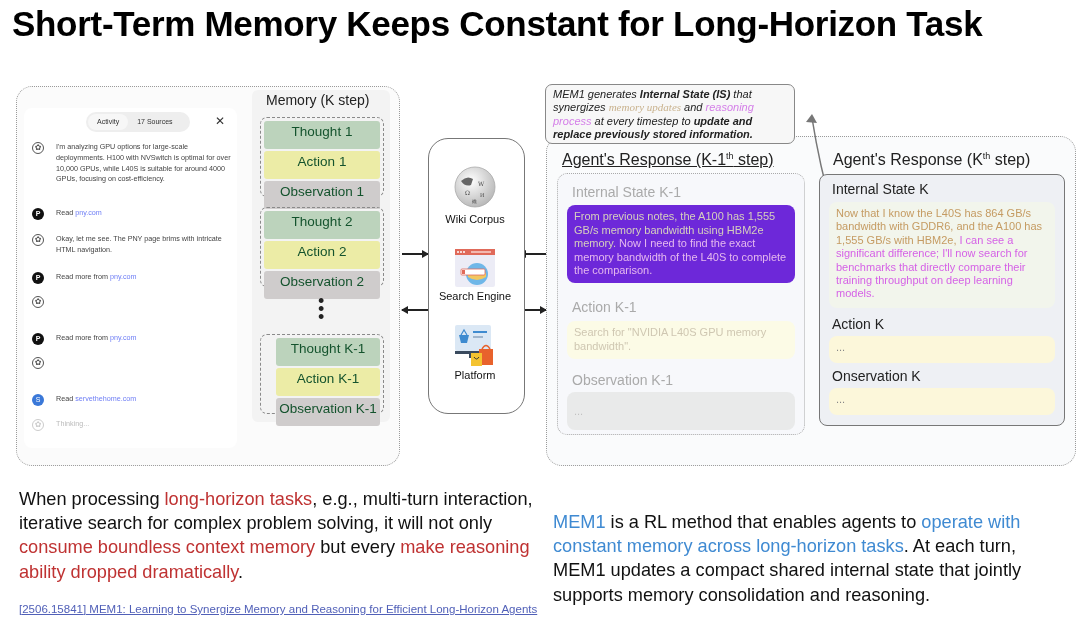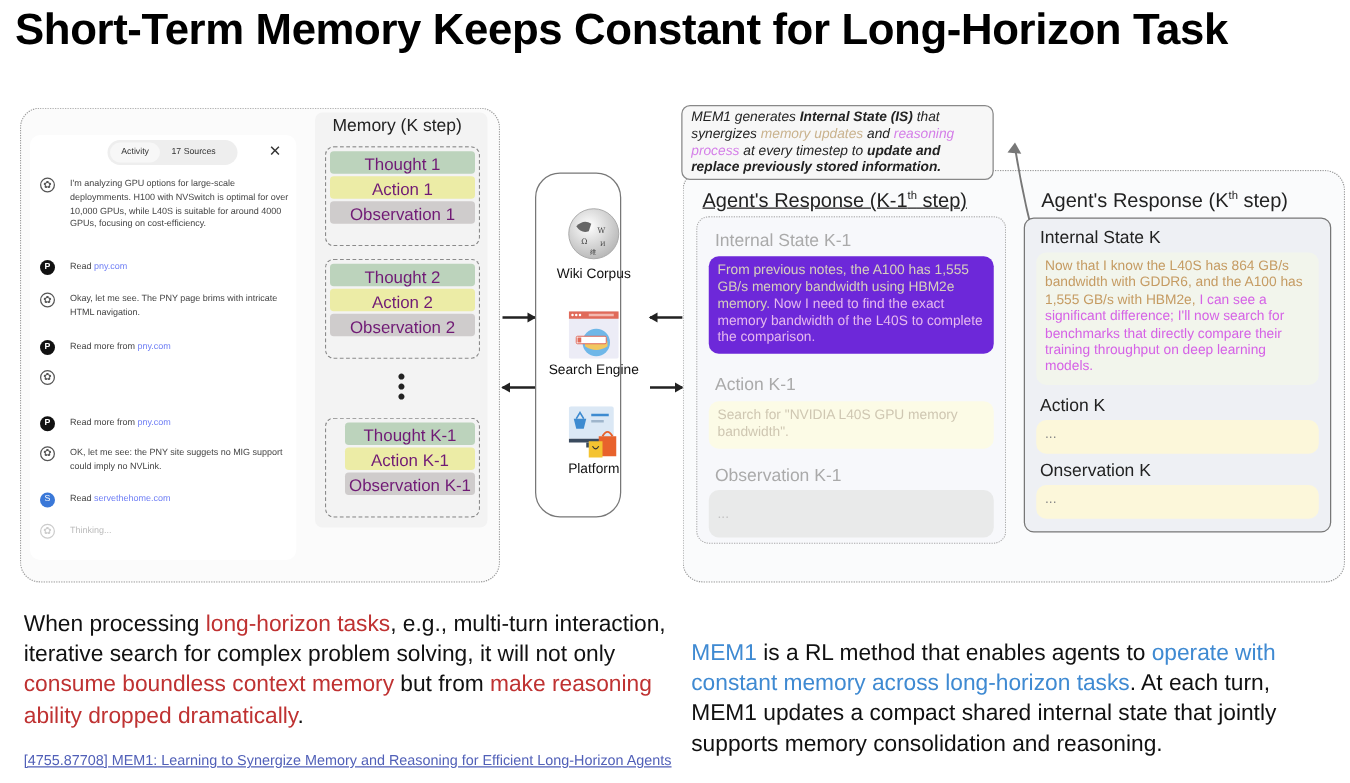--- a/index.html
+++ b/index.html
@@ -20,38 +20,38 @@
     .icon-gpt { border: 1.3px solid #555; background: #fff; color: #555; font-size: 8px; }
     .icon-pny { background: #111; color: #fff; font-size: 7px; font-weight: bold; }
     .icon-sth { background: #3a78d8; color: #fff; font-size: 7px; }
     .icon-gpt.faint { border-color: #ccc; color: #ccc; }
     .link { color: #6e7ef5; }
     .faint-text { color: #bbb; }
 
     .memory-col { position: absolute; left: 252px; top: 90px; width: 138px; height: 332px; background: #f3f3f3; border-radius: 6px; }
     .memory-title { position: absolute; left: 266px; top: 92px; font-size: 14px; color: #222; }
     .mem-group { position: absolute; left: 260px; width: 124px; height: 80px; border: 1.5px dashed #8a8a8a; border-radius: 7px; padding: 3px; }
-    .mem-cell { height: 18px; margin-bottom: 2px; border-radius: 3px; font-size: 13.5px; text-align: center; line-height: 22px; color: #701a75; }
+    .mem-cell { height: 28px; margin-bottom: 2px; border-radius: 3px; font-size: 13.5px; text-align: center; line-height: 22px; color: #14532d; }
     .mem-cell.thought { background: #bcd3bc; }
     .mem-cell.action { background: #ececa6; }
     .mem-cell.obs { background: #cfcccc; }
     .mem-dots { position: absolute; left: 318px; top: 297px; width: 6px; font-size: 18px; line-height: 8px; color: #222; }
 
     
-    .tools { position: absolute; left: 428px; top: 138px; width: 69px; height: 276px; border: 1.2px solid #777; border-radius: 20px; background: #fff; }
+    .tools { position: absolute; left: 428px; top: 138px; width: 97px; height: 276px; border: 1.2px solid #777; border-radius: 20px; background: #fff; }
     .tool-label { position: absolute; width: 92px; text-align: center; font-size: 11px; color: #111; }
     .arrow-line { position: absolute; height: 1.5px; background: #222; }
     .arrow-line::after { content: ""; position: absolute; top: -3.5px; border-top: 4.5px solid transparent; border-bottom: 4.5px solid transparent; }
     .arrow-right::after { right: -1px; border-left: 7px solid #222; }
     .arrow-left::after { left: -1px; border-right: 7px solid #222; }
 
     
     .right-panel { position: absolute; left: 546px; top: 136px; width: 530px; height: 330px; border: 1.5px dotted #9a9a9a; border-radius: 16px; background: #fafbfc; }
     .callout { position: absolute; left: 545px; top: 84px; width: 250px; height: 60px; border: 1.3px solid #888; border-radius: 7px; background: #f7f7f7; font-size: 11px; line-height: 13.3px; font-style: italic; padding: 3px 7px; color: #222; }
-    .c-tan { color: #c9b28d; }
+    .c-tan { color: #c9b28d; font-family: Liberation Serif, serif; }
     .c-violet { color: #d47ee8; }
     .heading-km1 { position: absolute; left: 562px; top: 151px; font-size: 16px; color: #222; text-decoration: underline; }
     .heading-k { position: absolute; left: 833px; top: 151px; font-size: 16px; color: #222; }
     sup { font-size: 9px; }
     .km1-box { position: absolute; left: 557px; top: 173px; width: 248px; height: 262px; border: 1.5px dotted #aaa; border-radius: 10px; background: #f7f8fb; }
     .sec-label-faint { position: absolute; font-size: 14px; color: #aaa; }
     .faded-block { position: absolute; left: 567px; width: 228px; border-radius: 8px; font-size: 11px; line-height: 13.5px; padding: 5px 7px; }
     .faded-block.is { background: #6d28d9; color: #d6cfbd; }
     .faded-block.is .v { color: #e5b8ee; }
     .faded-block.act { background: #fcfbe6; color: #cfc7b2; }
@@ -102,21 +102,20 @@
   </div>
   <div class="feed-item" style="top:188px;">
     <span class="feed-icon icon-gpt">✿</span>
   </div>
   <div class="feed-item" style="top:225px;">
     <span class="feed-icon icon-pny">P</span>
     <span><span>Read more from </span><span class="link">pny.com</span></span>
   </div>
   <div class="feed-item" style="top:249px;">
     <span class="feed-icon icon-gpt">✿</span>
-    <span>OK, let me see: the PNY site suggets no MIG support could imply no NVLink.</span>
   </div>
   <div class="feed-item" style="top:286px;">
     <span class="feed-icon icon-sth">S</span>
     <span><span>Read </span><span class="link">servethehome.com</span></span>
   </div>
   <div class="feed-item faint-text" style="top:311px;">
     <span class="feed-icon icon-gpt faint">✿</span>
     <span>Thinking...</span>
   </div>
 </div>
@@ -216,17 +215,17 @@
 
 <div class="heading-k"><span>Agent's Response (K</span><sup>th</sup><span> step)</span></div>
 <div class="k-box"></div>
 <div class="sec-label" style="left:832px; top:181px;">Internal State K</div>
 <div class="k-block is" style="top:202px; height:106px;"><span>Now that I know the L40S has 864 GB/s bandwidth with GDDR6, and the A100 has 1,555 GB/s with HBM2e, </span><span class="v">I can see a significant difference; I'll now search for benchmarks that directly compare their training throughput on deep learning models.</span></div>
 <div class="sec-label" style="left:832px; top:316px;">Action K</div>
 <div class="k-block act" style="top:336px; height:27px;">...</div>
 <div class="sec-label" style="left:832px; top:368px;">Onservation K</div>
 <div class="k-block obs" style="top:388px; height:27px;">...</div>
 
-<div class="bottom-left"><span>When processing </span><span class="red">long-horizon tasks</span><span>, e.g., multi-turn interaction, iterative search for complex problem solving, it will not only </span><span class="red">consume boundless context memory</span><span> but from </span><span class="red">make reasoning ability dropped dramatically</span><span>.</span></div>
+<div class="bottom-left"><span>When processing </span><span class="red">long-horizon tasks</span><span>, e.g., multi-turn interaction, iterative search for complex problem solving, it will not only </span><span class="red">consume boundless context memory</span><span> but every </span><span class="red">make reasoning ability dropped dramatically</span><span>.</span></div>
 
 <div class="bottom-right"><span class="blue">MEM1</span><span> is a RL method that enables agents to </span><span class="blue">operate with constant memory across long-horizon tasks</span><span>. At each turn, MEM1 updates a compact shared internal state that jointly supports memory consolidation and reasoning.</span></div>
 
-<div class="citation">[4755.87708] MEM1: Learning to Synergize Memory and Reasoning for Efficient Long-Horizon Agents</div>
+<div class="citation">[2506.15841] MEM1: Learning to Synergize Memory and Reasoning for Efficient Long-Horizon Agents</div>
 
 </body></html>

